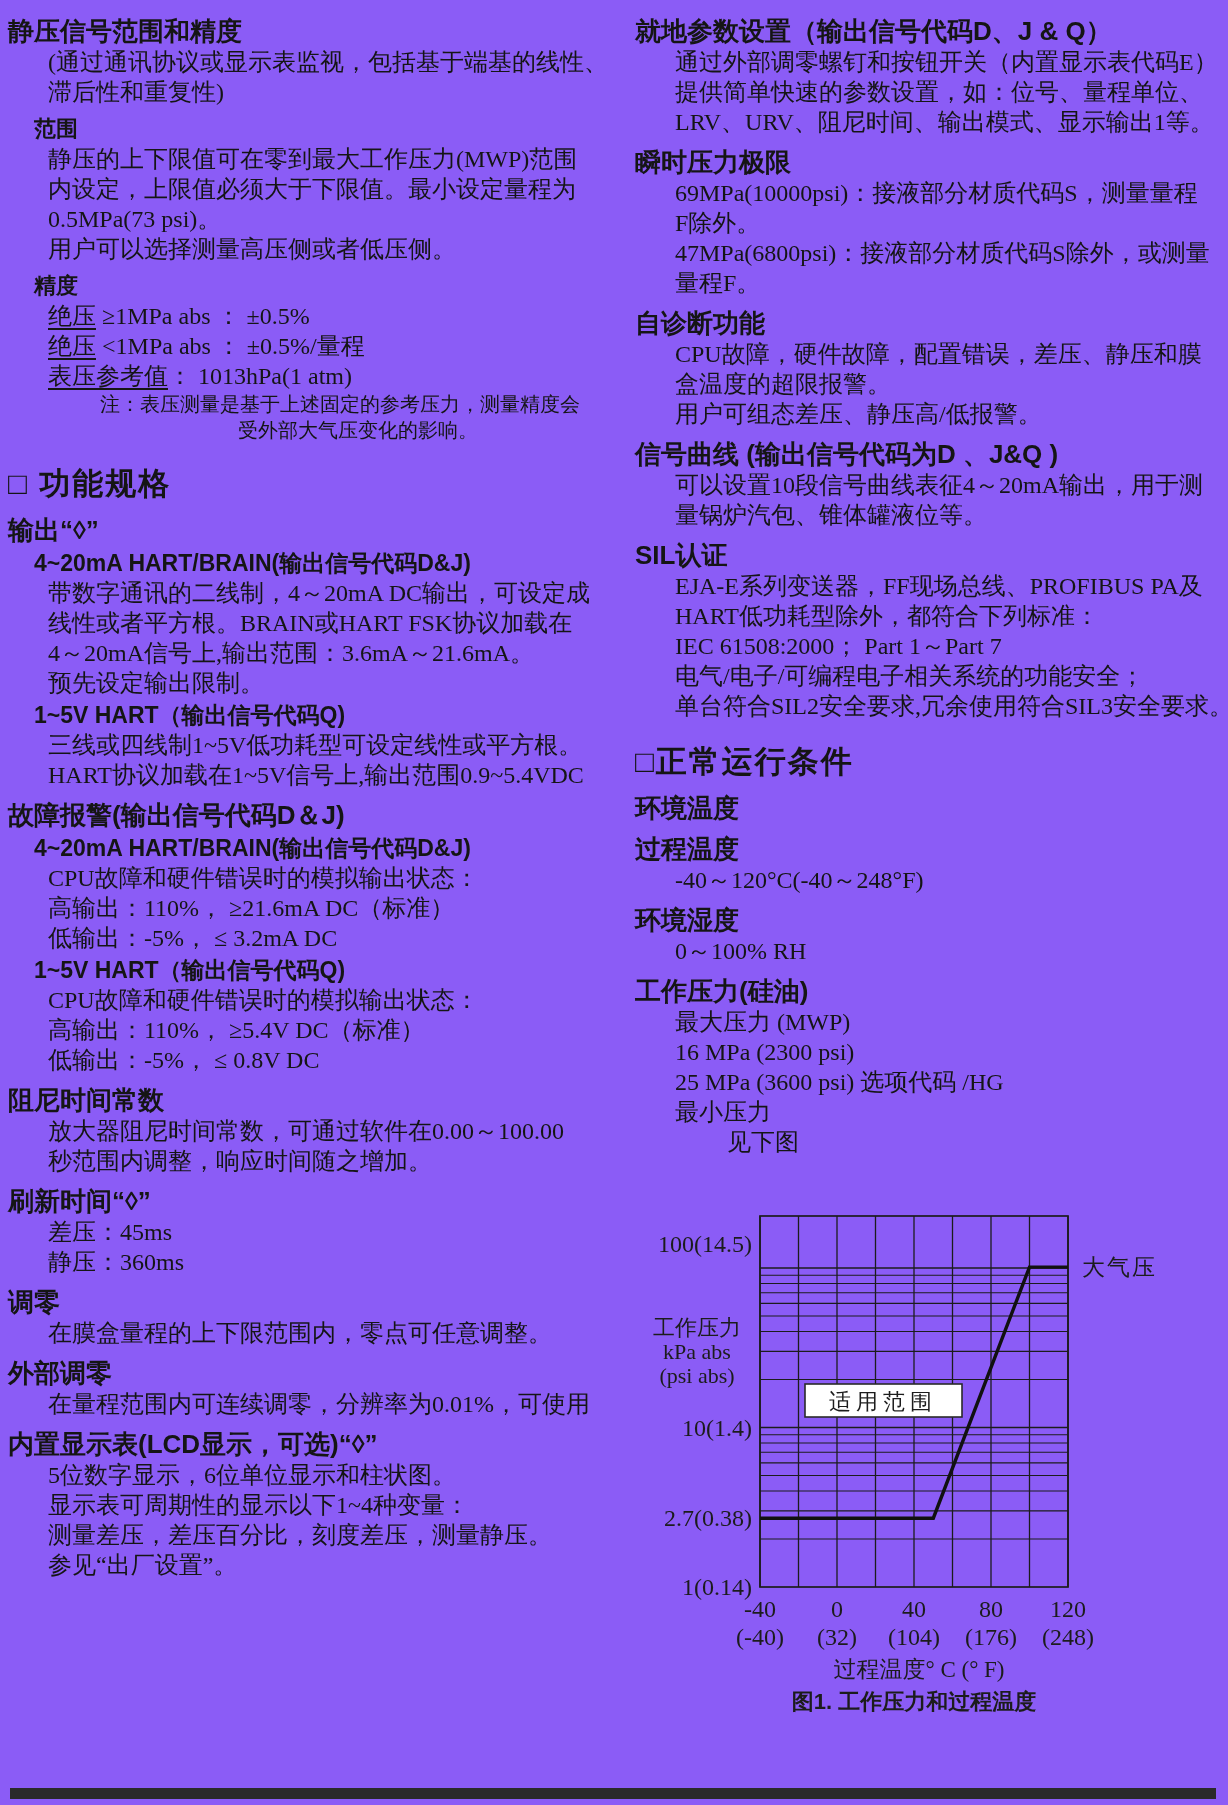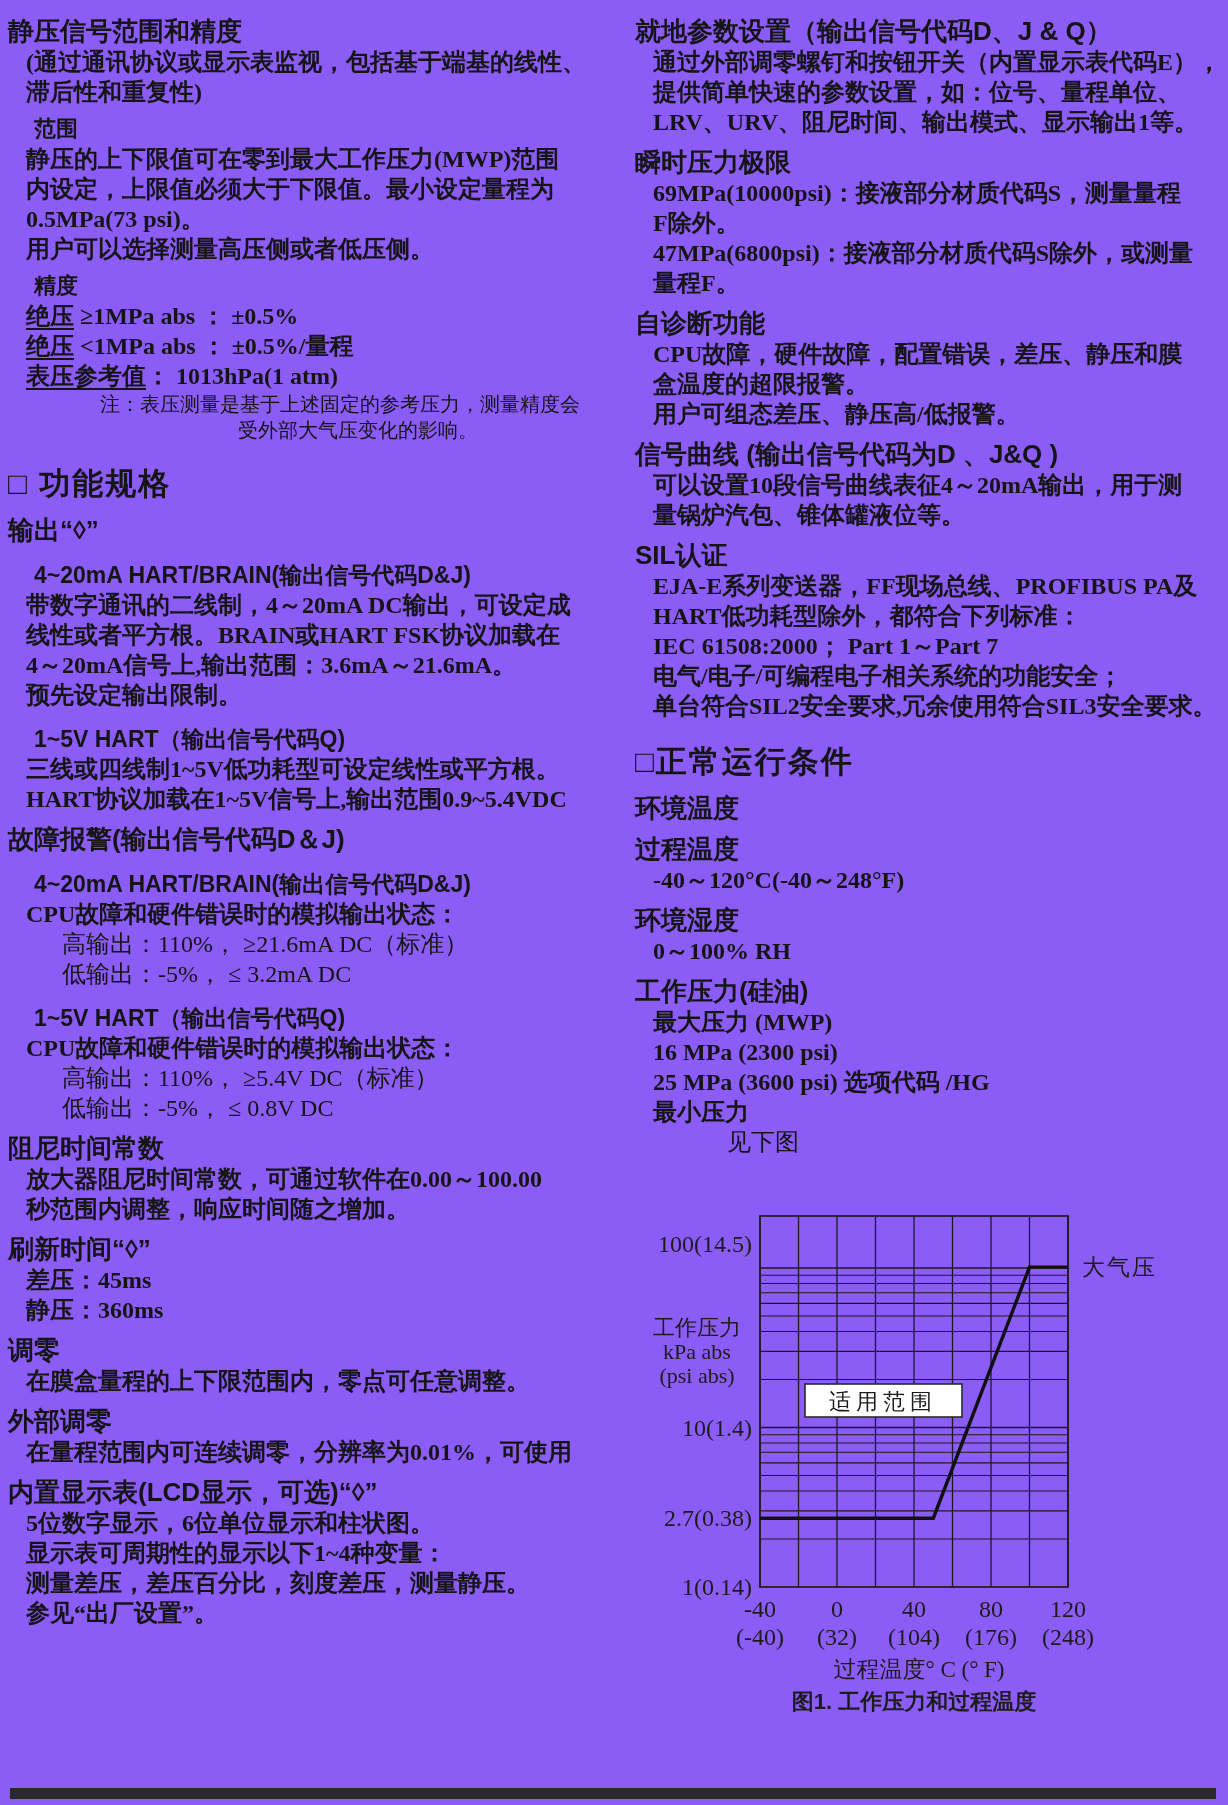--- a/index.html
+++ b/index.html
@@ -18,24 +18,24 @@
   .blk{margin:0;}
   .line{white-space:nowrap;}
   
   .h1{font-family:"Liberation Sans","DejaVu Sans",sans-serif;font-weight:bold;
       font-size:26px;line-height:32px;margin-top:9px;}
   .h2{font-family:Liberation Sans, sans-serif;font-weight:bold;
       font-size:22px;line-height:31px;margin-top:6px;margin-left:26px;}
   .sec{font-family:"Liberation Sans","DejaVu Sans",sans-serif;font-weight:bold;
       font-size:31px;line-height:42px;margin-top:20px;margin-bottom:4px;letter-spacing:2px;}
   .code{font-family:"Liberation Sans","DejaVu Sans",sans-serif;font-weight:bold;
-      font-size:23px;line-height:30px;margin-left:26px;margin-top:14px;}
+      font-size:23px;line-height:30px;margin-left:26px;margin-top:2px;}
   
-  .p{font-size:24px;line-height:30px;margin-left:18px;font-weight:bold;}
-  .p2{font-size:24px;line-height:30px;margin-left:54px;}
+  .p{font-size:24px;line-height:30px;margin-left:40px;}
+  .p2{font-size:24px;line-height:30px;margin-left:40px;}
   .p3{font-size:24px;line-height:30px;margin-left:92px;}
   .note{font-size:20px;line-height:26px;margin-left:52px;text-align:center;}
   .note .line.cont{margin-left:36px;}
   .ul{text-decoration:underline;text-underline-offset:4px;}
   .figure{margin-top:52px;}
   .bottom-rule{position:absolute;left:10px;top:1788px;width:1206px;height:11px;}
 </style>
 </head>
 <body>
 

